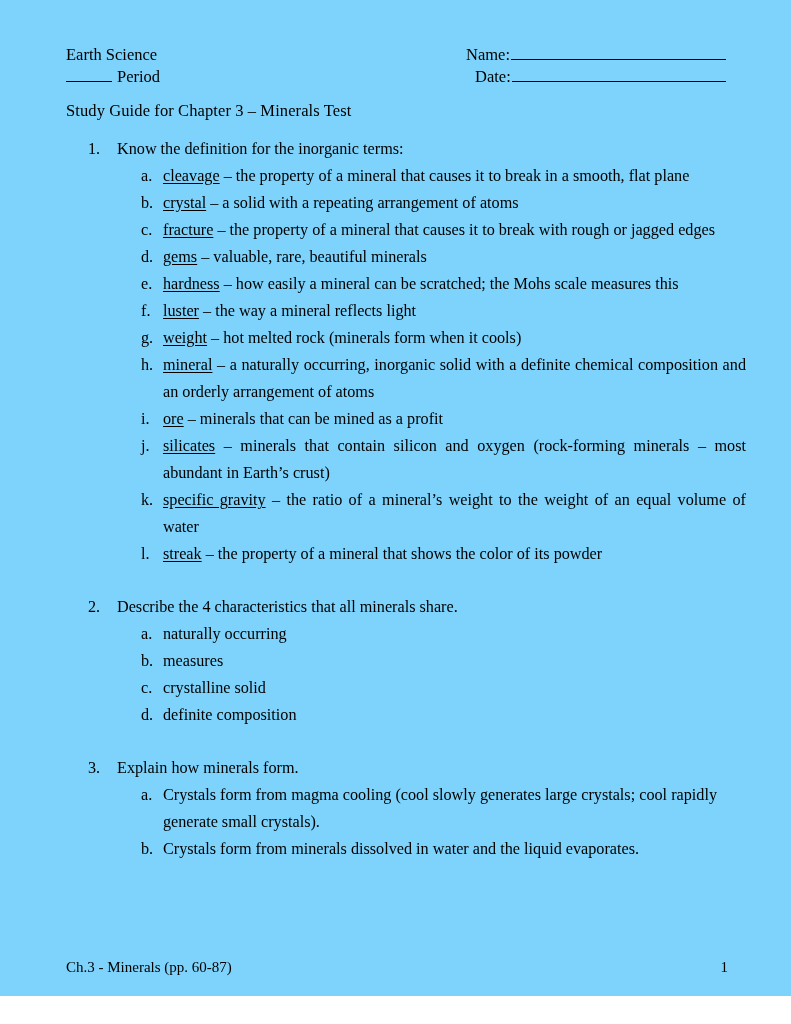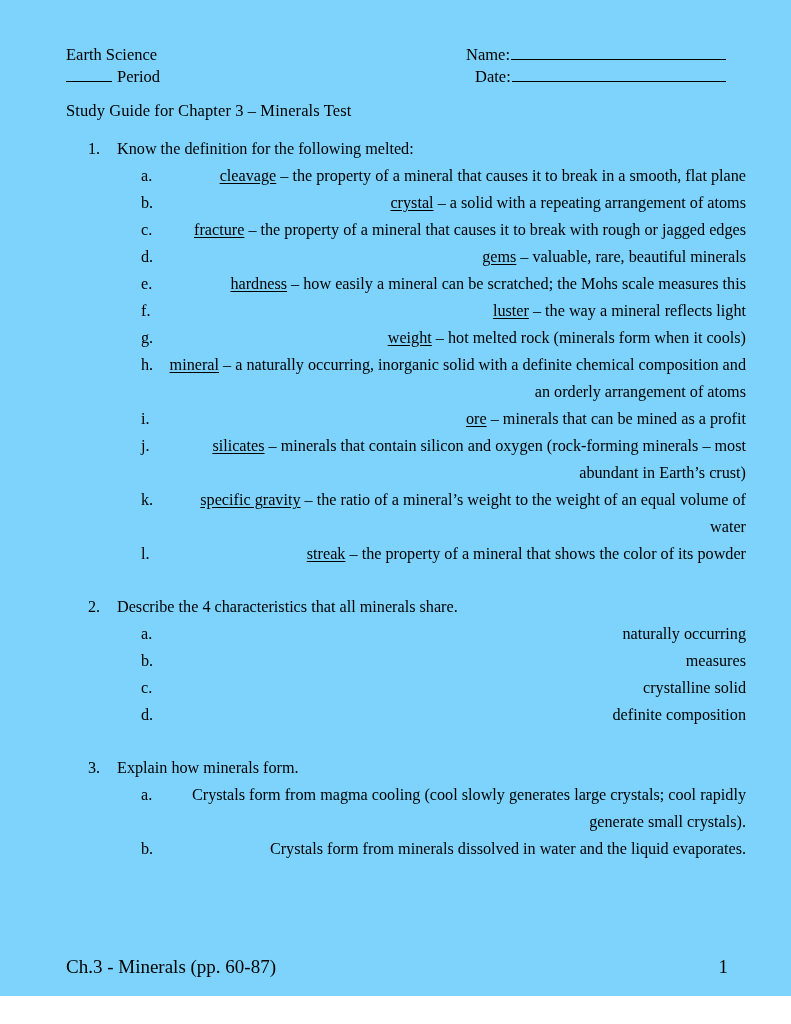--- a/index.html
+++ b/index.html
@@ -129,39 +129,38 @@
     position: absolute;
     left: 24px;
     top: 0;
     width: 24px;
     text-align: left;
     font-size: 16.2px;
     line-height: 27px;
   }
   .sub-text {
     display: block;
-    text-align: right;
   }
   .term {
     text-decoration: underline;
     text-underline-offset: 2px;
   }
   .gap-block {
     height: 26px;
   }
 
   
   .doc-footer {
     position: absolute;
     left: 66px;
     top: 957px;
     width: 662px;
     display: flex;
     justify-content: space-between;
-    font-size: 19px;
+    font-size: 15px;
     line-height: 20px;
   }
 </style>
 </head>
 <body>
 
 <div class="page">
 
   <div class="doc-header">
     <div class="header-row">
@@ -181,21 +180,21 @@
       </span>
     </div>
   </div>
 
   <div class="doc-title">Study Guide for Chapter 3 – Minerals Test</div>
 
   <div class="body-content">
     <ol class="level1" id="question-list">
         <li class="q-item">
           <span class="q-marker">1.</span>
-          <div class="q-text">Know the definition for the following melted:</div>
+          <div class="q-text">Know the definition for the inorganic terms:</div>
           <ol class="level2">
             <li class="sub-item">
               <span class="sub-marker">a.</span>
               <span class="sub-text"><span class="term">cleavage</span><span> – </span><span>the property of a mineral that causes it to break in a smooth, flat plane</span></span>
             </li>
             <li class="sub-item">
               <span class="sub-marker">b.</span>
               <span class="sub-text"><span class="term">crystal</span><span> – </span><span>a solid with a repeating arrangement of atoms</span></span>
             </li>
             <li class="sub-item">

